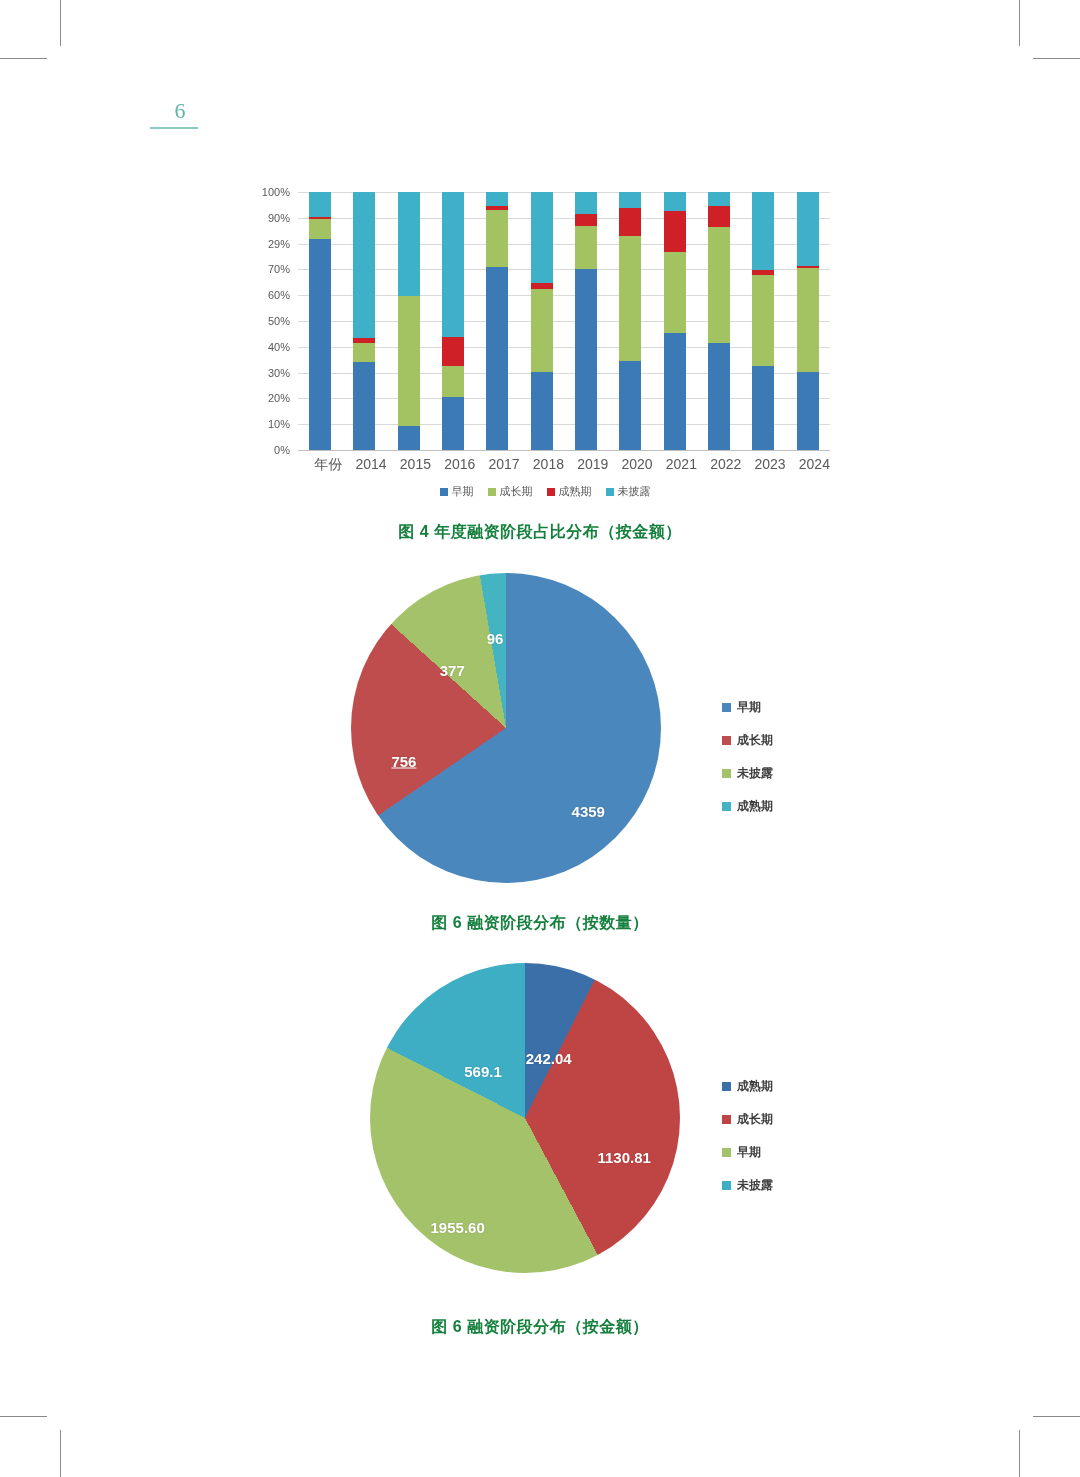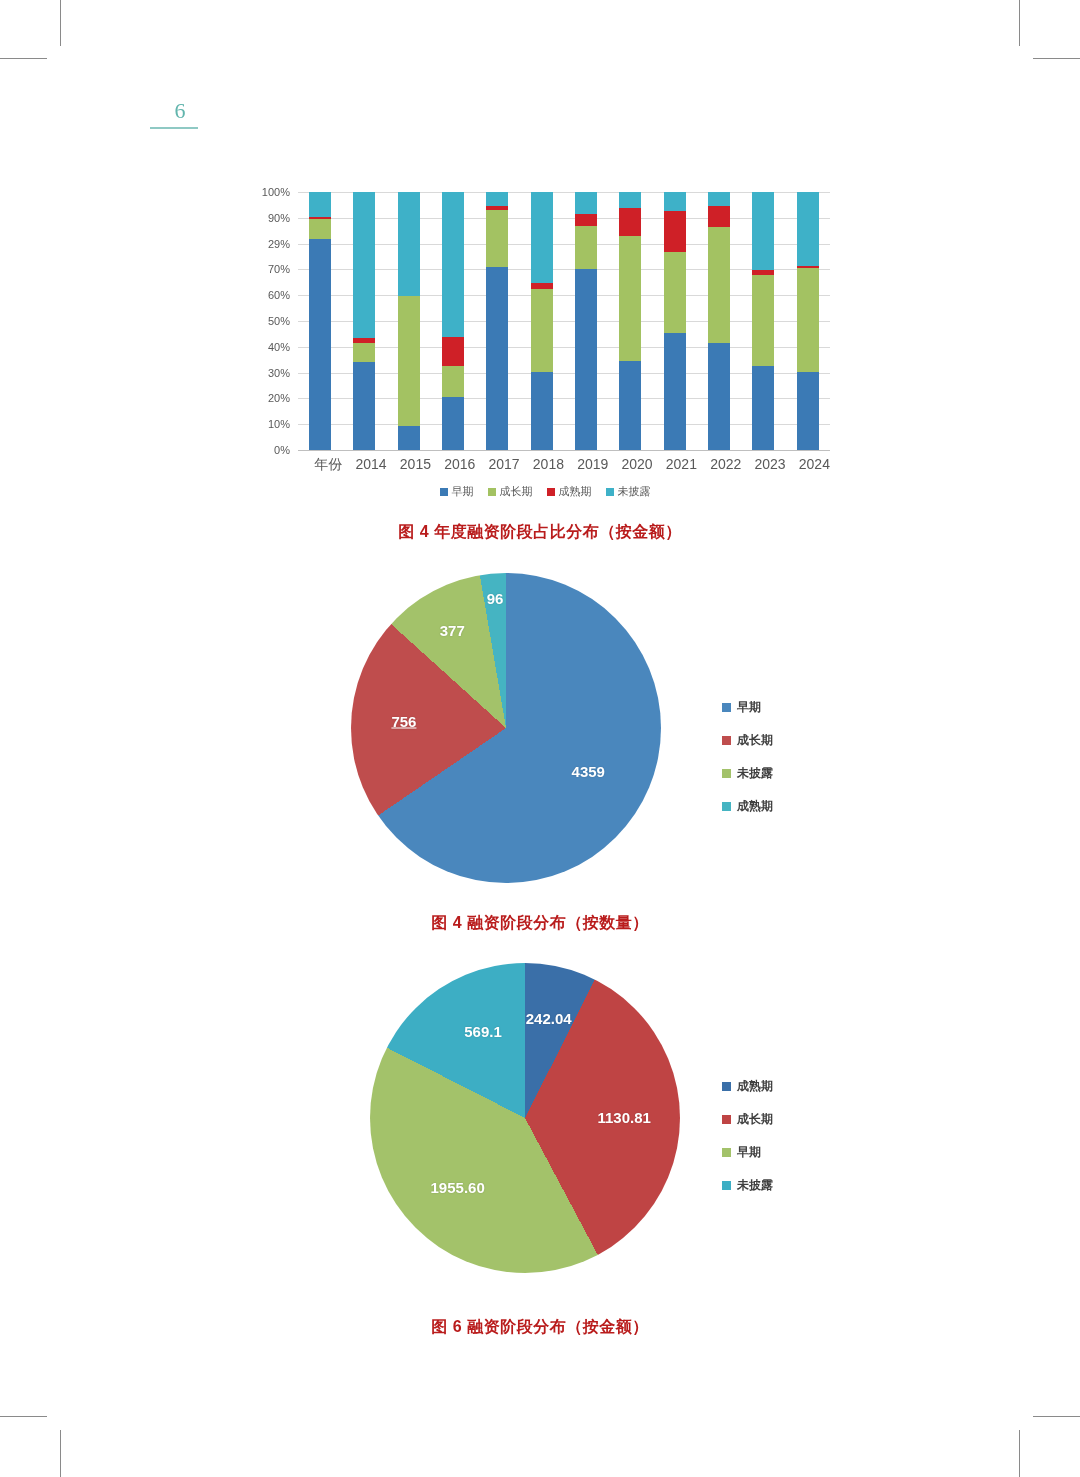--- a/index.html
+++ b/index.html
@@ -22,21 +22,21 @@
   #crop-br-v{left:1019px;top:1430px;height:47px;}
 
   
   #page-num-wrap{position:absolute;left:150px;top:100px;width:60px;text-align:center;}
   #page-num{font-family:"Liberation Serif","DejaVu Serif",serif;font-size:22px;color:#62b5ad;line-height:1;}
   #page-num-rule{margin-top:5px;height:2px;background:#8fc9c4;width:48px;}
 
   
   .caption{
     position:absolute;width:100%;text-align:center;
-    font-size:16px;font-weight:bold;color:#b91c1c;letter-spacing:.5px;
+    font-size:16px;font-weight:bold;color:#15803d;letter-spacing:.5px;
     font-family:"Liberation Sans","DejaVu Sans",sans-serif;
   }
 
   
   #fig4{position:absolute;left:250px;top:188px;width:590px;height:310px;}
   #bar-plot{position:absolute;left:48px;top:4px;right:10px;height:258px;}
   #bar-grid{position:absolute;inset:0;}
   .gridline{position:absolute;left:0;right:0;height:1px;background:#d9d9d9;}
   .gridline.base{background:#bfbfbf;}
   #y-axis-labels{position:absolute;left:0;top:0;width:44px;height:262px;}
@@ -50,21 +50,21 @@
   .xtick{flex:1 1 0;text-align:right;font-size:14px;color:#595959;}
   #bar-legend{position:absolute;left:0;right:0;top:296px;display:flex;justify-content:center;gap:14px;align-items:center;}
   .lg{display:flex;align-items:center;gap:4px;font-size:11px;color:#595959;}
   .lg-sw{width:8px;height:8px;display:inline-block;}
 
   
   .pie-fig{position:absolute;}
   .pie{position:absolute;border-radius:50%;}
   .pie-label{position:absolute;color:#ffffff;font-size:15px;font-weight:bold;
     white-space:nowrap;transform:translate(-50%,-50%);
-    text-shadow:0 0 2px rgba(0,0,0,.18);}
+    text-shadow:0 0 2px rgba(0,0,0,.18);margin-top:40px;}
   .pie-legend{position:absolute;display:flex;flex-direction:column;gap:16px;}
   .pie-legend .lg{font-size:12px;color:#3f3f3f;font-weight:bold;gap:6px;}
   .pie-legend .lg-sw{width:9px;height:9px;}
 </style>
 </head>
 <body>
 
 <div class="crop v" id="crop-tl-v"></div>
 <div class="crop h" id="crop-tl-h"></div>
 <div class="crop v" id="crop-tr-v"></div>
@@ -260,21 +260,21 @@
       <div class="lg">
         <span class="lg-sw" style="background: rgb(163, 194, 106);"></span>
         <span>未披露</span>
       </div>
       <div class="lg">
         <span class="lg-sw" style="background: rgb(69, 180, 194);"></span>
         <span>成熟期</span>
       </div>
     </div>
 </div>
-<div class="caption" style="top:913px;">图 4 融资阶段分布（按数量）</div>
+<div class="caption" style="top:913px;">图 6 融资阶段分布（按数量）</div>
 
 <div class="pie-fig" id="fig6" style="left:0;top:955px;width:1080px;height:340px;">
   <div class="pie" id="pie6" style="left: 370px; top: 8px; width: 310px; height: 310px; background: conic-gradient(rgb(58, 111, 168) 0deg, rgb(58, 111, 168) 26.8deg, rgb(191, 68, 68) 26.8deg, rgb(191, 68, 68) 152.012deg, rgb(163, 194, 106) 152.012deg, rgb(163, 194, 106) 296.985deg, rgb(61, 174, 196) 296.985deg, rgb(61, 174, 196) 360deg);"></div>
   <div id="pie6-labels">
       <div class="pie-label" style="left: 548.708px; top: 63.4851px;">242.04</div>
       <div class="pie-label" style="left: 624.195px; top: 161.971px;">1130.81</div>
       <div class="pie-label" style="left: 457.645px; top: 231.545px;">1955.60</div>
       <div class="pie-label" style="left: 483px; top: 75.7818px;">569.1</div>
     </div>
   <div class="pie-legend" id="pie6-legend" style="left:722px;top:123px;">

